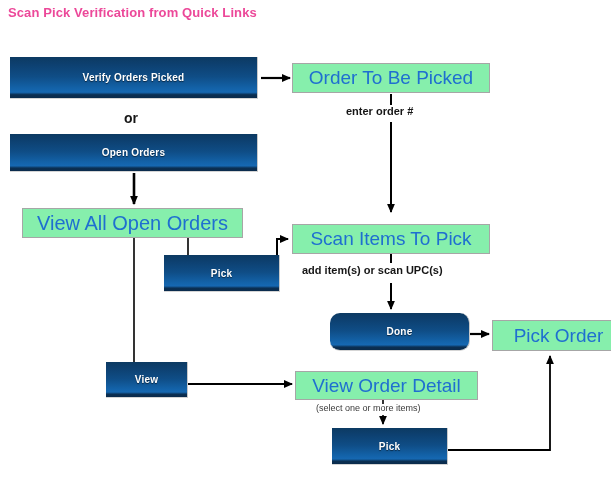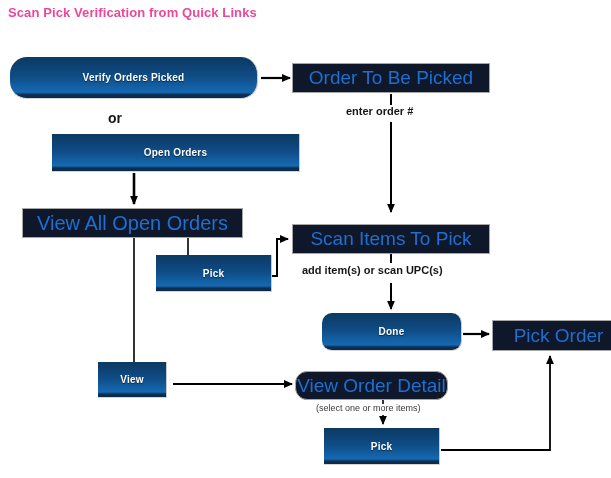--- a/index.html
+++ b/index.html
@@ -54,27 +54,27 @@
     align-items: center;
     justify-content: center;
     color: #ffffff;
     font-family: "Liberation Sans", sans-serif;
     font-size: 10px;
     font-weight: bold;
     text-shadow: 0 1px 1px rgba(0,0,0,0.55);
     letter-spacing: 0.2px;
     white-space: nowrap;
   }
-  .btn-node.small { font-size: 10px; }
+  .btn-node.small { font-size: 10px; margin-left: 8px; }
 
   
   .screen-node {
     position: absolute;
     box-sizing: border-box;
-    background: #0f172a;
+    background: #86efac;
     border: 1px solid #a6a6a6;
     display: flex;
     align-items: center;
     justify-content: center;
     color: #1f6fd0;
     font-family: "Liberation Sans", sans-serif;
     font-weight: normal;
     white-space: nowrap;
   }
 
@@ -130,33 +130,33 @@
   <line x1="173" y1="384" x2="292" y2="384" stroke="#000000" stroke-width="2.2" marker-end="url(#arrowhead)"></line>
 
   <line x1="383" y1="400" x2="383" y2="404" stroke="#000000" stroke-width="1.6"></line>
   <line x1="383" y1="415" x2="383" y2="424" stroke="#000000" stroke-width="1.6" marker-end="url(#arrowhead)"></line>
 
   <polyline points="441,450 550,450 550,356" fill="none" stroke="#000000" stroke-width="1.8" marker-end="url(#arrowhead)"></polyline>
 </svg>
 
 <div class="page-title">Scan Pick Verification from Quick Links</div>
 
-<div class="btn-node" style="left:10px; top:57px; width:248px; height:42px;border-radius:17px;">
+<div class="btn-node" style="left:10px; top:57px; width:248px; height:42px;">
   <span>Verify Orders Picked</span>
 </div>
 
 <div class="screen-node" style="left:292px; top:63px; width:198px; height:30px; font-size:19px;">
   <span>Order To Be Picked</span>
 </div>
 
-<div class="anno or" style="left:108px; top:110px;">or</div>
+<div class="anno or" style="left:124px; top:110px;">or</div>
 
 <div class="anno edge-label" style="left:346px; top:105px;">enter order #</div>
 
-<div class="btn-node" style="left:10px; top:134px; width:248px; height:38px;margin-left:42px;">
+<div class="btn-node" style="left:10px; top:134px; width:248px; height:38px;">
   <span>Open Orders</span>
 </div>
 
 <div class="screen-node" style="left:22px; top:208px; width:221px; height:30px; font-size:20px;">
   <span>View All Open Orders</span>
 </div>
 
 <div class="screen-node" style="left:292px; top:216px; width:198px; height:30px; font-size:19px;margin-top:8px;">
   <span>Scan Items To Pick</span>
 </div>
@@ -168,25 +168,25 @@
 <div class="anno edge-label" style="left:302px; top:264px;">add item(s) or scan UPC(s)</div>
 
 <div class="btn-node small" style="left:322px; top:313px; width:140px; height:38px;border-radius:10px;">
   <span>Done</span>
 </div>
 
 <div class="screen-node" style="left:492px; top:320px; width:133px; height:31px; font-size:19px;">
   <span>Pick Order</span>
 </div>
 
-<div class="btn-node small" style="left:98px; top:362px; width:69px; height:36px;">
+<div class="btn-node small" style="left:98px; top:362px; width:82px; height:36px;">
   <span>View</span>
 </div>
 
-<div class="screen-node" style="left:295px; top:371px; width:153px; height:29px; font-size:19px;border-radius:12px;">
+<div class="screen-node" style="left:295px; top:371px; width:183px; height:29px; font-size:19px;">
   <span>View Order Detail</span>
 </div>
 
 <div class="anno small-note" style="left:316px; top:403px;text-align:center;">(select one or more items)</div>
 
 <div class="btn-node small" style="left:324px; top:428px; width:116px; height:37px;">
   <span>Pick</span>
 </div>
 
 </body></html>

